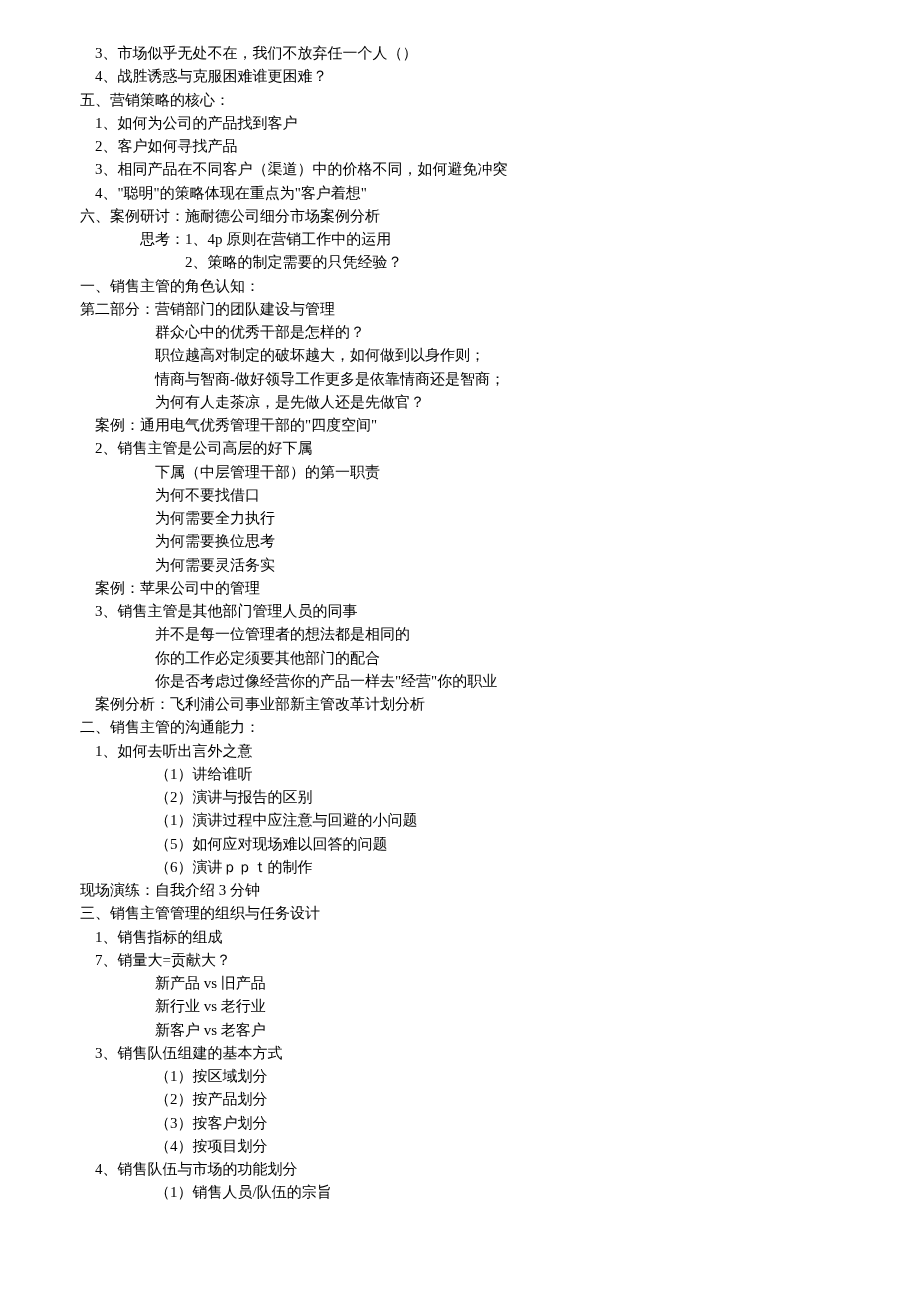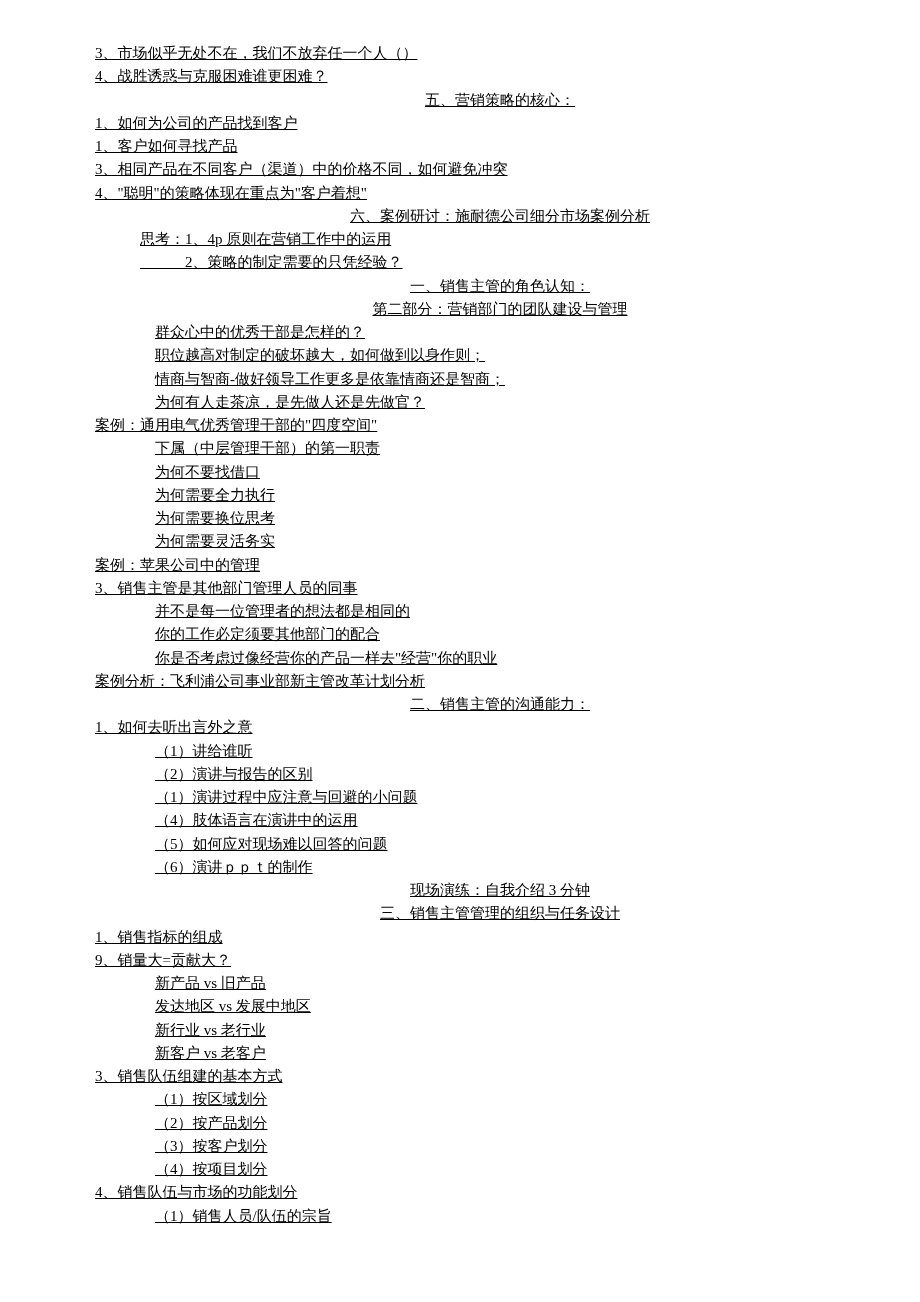--- a/index.html
+++ b/index.html
@@ -5,72 +5,71 @@
     * { margin: 0; padding: 0; box-sizing: border-box; }
     body {
       width: 920px;
       background: #fff;
       font-family: "SimSun", "宋体", serif;
       font-size: 15px;
       line-height: 1.55;
       color: #000;
       padding: 42px 0 42px 80px;
     }
-    .line { white-space: pre; text-decoration: underline; }
-    .l0 { padding-left: 0; text-align: center; }
+    .line { white-space: pre; }
+    .l0 { padding-left: 0; }
     .l1 { padding-left: 15px; }
     .l2 { padding-left: 60px; }
     .l3 { padding-left: 75px; }
   </style>
 </head>
 <body>
 
 <div id="doc">
     <div class="line l1">3、市场似乎无处不在，我们不放弃任一个人（）</div>
     <div class="line l1">4、战胜诱惑与克服困难谁更困难？</div>
     <div class="line l0">五、营销策略的核心：</div>
     <div class="line l1">1、如何为公司的产品找到客户</div>
-    <div class="line l1">1、客户如何寻找产品</div>
+    <div class="line l1">2、客户如何寻找产品</div>
     <div class="line l1">3、相同产品在不同客户（渠道）中的价格不同，如何避免冲突</div>
     <div class="line l1">4、"聪明"的策略体现在重点为"客户着想"</div>
     <div class="line l0">六、案例研讨：施耐德公司细分市场案例分析</div>
     <div class="line l2">思考：1、4p 原则在营销工作中的运用</div>
     <div class="line l2">            2、策略的制定需要的只凭经验？</div>
     <div class="line l0">一、销售主管的角色认知：</div>
     <div class="line l0">第二部分：营销部门的团队建设与管理</div>
     <div class="line l3">群众心中的优秀干部是怎样的？</div>
     <div class="line l3">职位越高对制定的破坏越大，如何做到以身作则；</div>
     <div class="line l3">情商与智商-做好领导工作更多是依靠情商还是智商；</div>
     <div class="line l3">为何有人走茶凉，是先做人还是先做官？</div>
     <div class="line l1">案例：通用电气优秀管理干部的"四度空间"</div>
+    <div class="line l1">2、销售主管是公司高层的好下属</div>
     <div class="line l3">下属（中层管理干部）的第一职责</div>
     <div class="line l3">为何不要找借口</div>
     <div class="line l3">为何需要全力执行</div>
     <div class="line l3">为何需要换位思考</div>
     <div class="line l3">为何需要灵活务实</div>
     <div class="line l1">案例：苹果公司中的管理</div>
     <div class="line l1">3、销售主管是其他部门管理人员的同事</div>
     <div class="line l3">并不是每一位管理者的想法都是相同的</div>
     <div class="line l3">你的工作必定须要其他部门的配合</div>
     <div class="line l3">你是否考虑过像经营你的产品一样去"经营"你的职业</div>
     <div class="line l1">案例分析：飞利浦公司事业部新主管改革计划分析</div>
     <div class="line l0">二、销售主管的沟通能力：</div>
     <div class="line l1">1、如何去听出言外之意</div>
     <div class="line l3">（1）讲给谁听</div>
     <div class="line l3">（2）演讲与报告的区别</div>
     <div class="line l3">（1）演讲过程中应注意与回避的小问题</div>
-    <div class="line l3">（4）肢体语言在演讲中的运用</div>
     <div class="line l3">（5）如何应对现场难以回答的问题</div>
     <div class="line l3">（6）演讲ｐｐｔ的制作</div>
     <div class="line l0">现场演练：自我介绍 3 分钟</div>
     <div class="line l0">三、销售主管管理的组织与任务设计</div>
     <div class="line l1">1、销售指标的组成</div>
-    <div class="line l1">9、销量大=贡献大？</div>
+    <div class="line l1">7、销量大=贡献大？</div>
     <div class="line l3">新产品 vs 旧产品</div>
-    <div class="line l3">发达地区 vs 发展中地区</div>
     <div class="line l3">新行业 vs 老行业</div>
     <div class="line l3">新客户 vs 老客户</div>
     <div class="line l1">3、销售队伍组建的基本方式</div>
     <div class="line l3">（1）按区域划分</div>
     <div class="line l3">（2）按产品划分</div>
     <div class="line l3">（3）按客户划分</div>
     <div class="line l3">（4）按项目划分</div>
     <div class="line l1">4、销售队伍与市场的功能划分</div>
     <div class="line l3">（1）销售人员/队伍的宗旨</div>
   </div>

